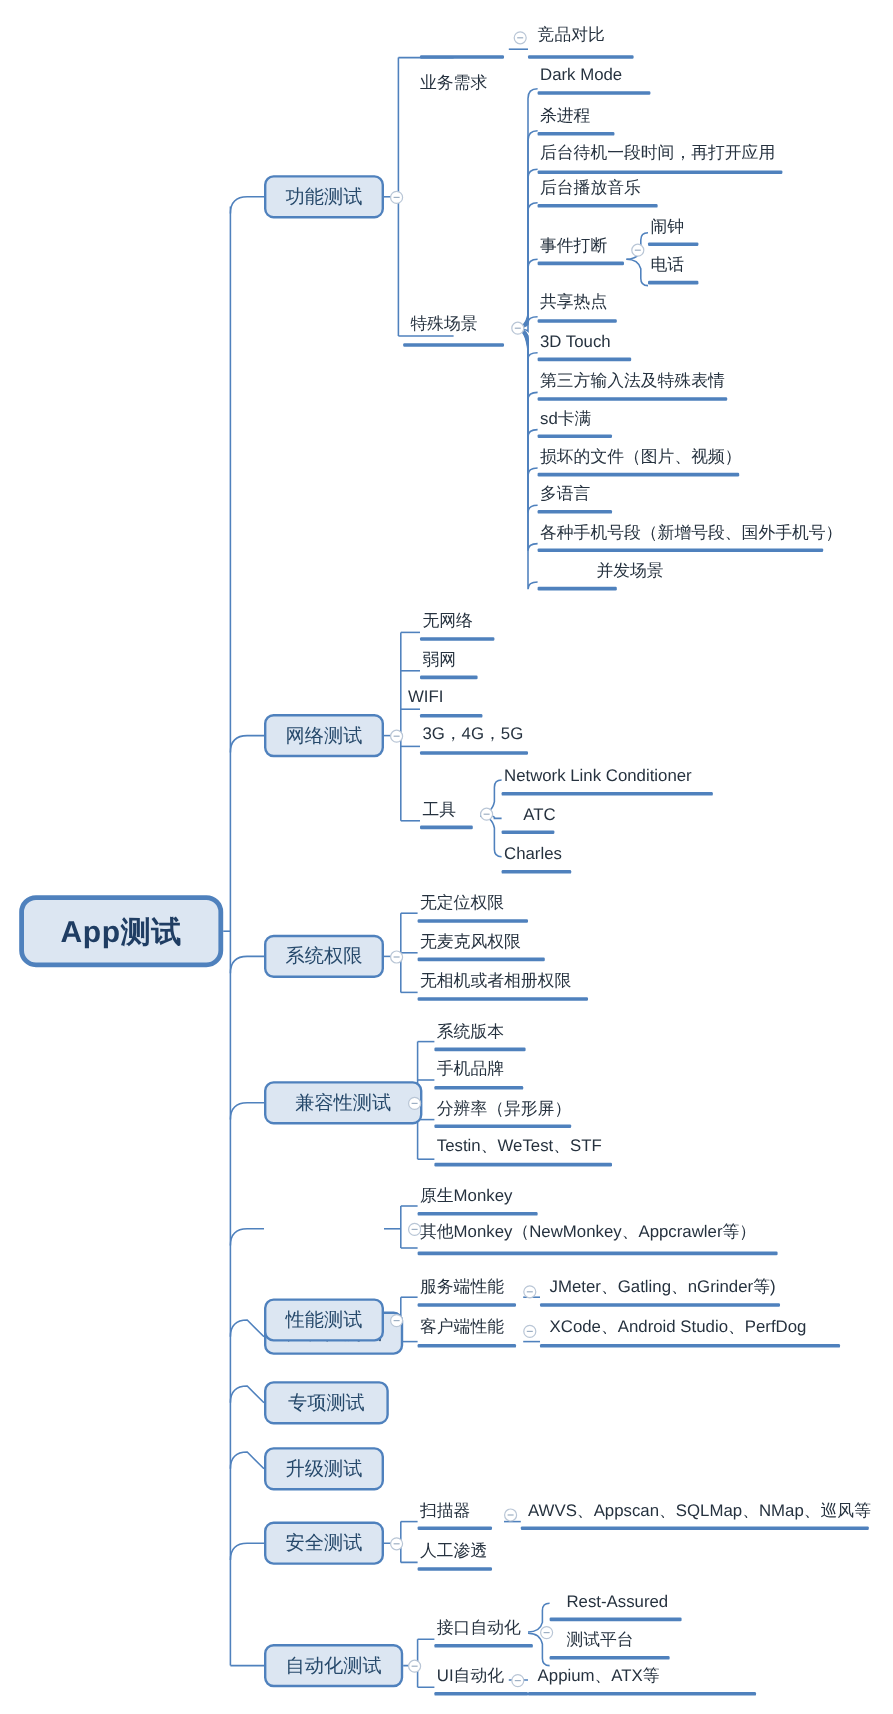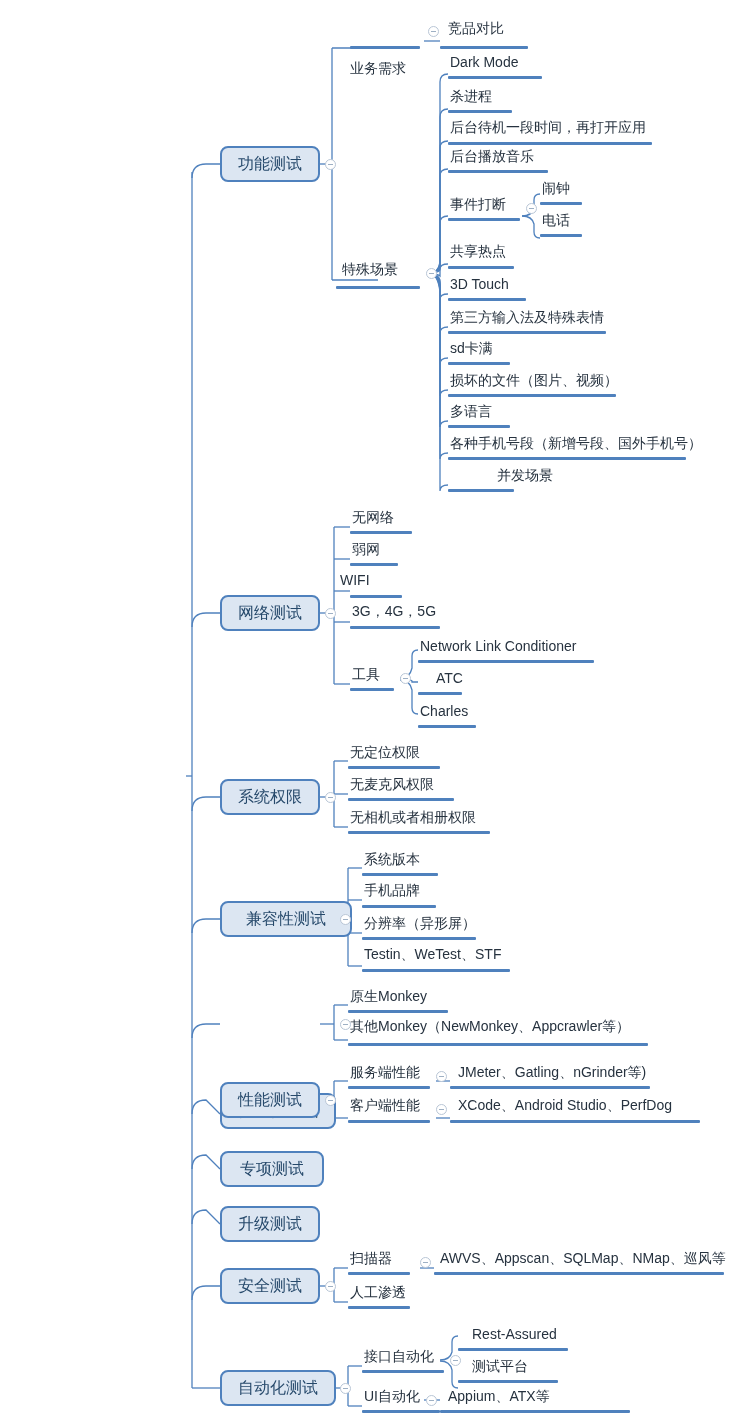--- a/index.html
+++ b/index.html
@@ -173,20 +173,23 @@
       <path d="M348,1366 L362,1366"></path>
       <path d="M348,1406 L362,1406"></path>
 
       <path d="M440,1360 Q450,1360 452,1352 L452,1342 Q452,1336 458,1336"></path>
       <path d="M440,1361 Q450,1361 452,1370 L452,1382 Q452,1388 458,1388"></path>
 
       <path d="M424,1400 L440,1400"></path>
     </g>
   </svg>
 
+  <div class="box root" style="left:16px;top:746px;width:170px;height:60px;">
+    <span>App测试</span>
+  </div>
 
   <div class="box l1" style="left:220px;top:146px;width:100px;height:36px;">
     <span>功能测试</span>
   </div>
   <div class="toggle" style="left:325px;top:159px;"></div>
 
   <div class="box l1" style="left:220px;top:595px;width:100px;height:36px;">
     <span>网络测试</span>
   </div>
   <div class="toggle" style="left:325px;top:608px;"></div>

